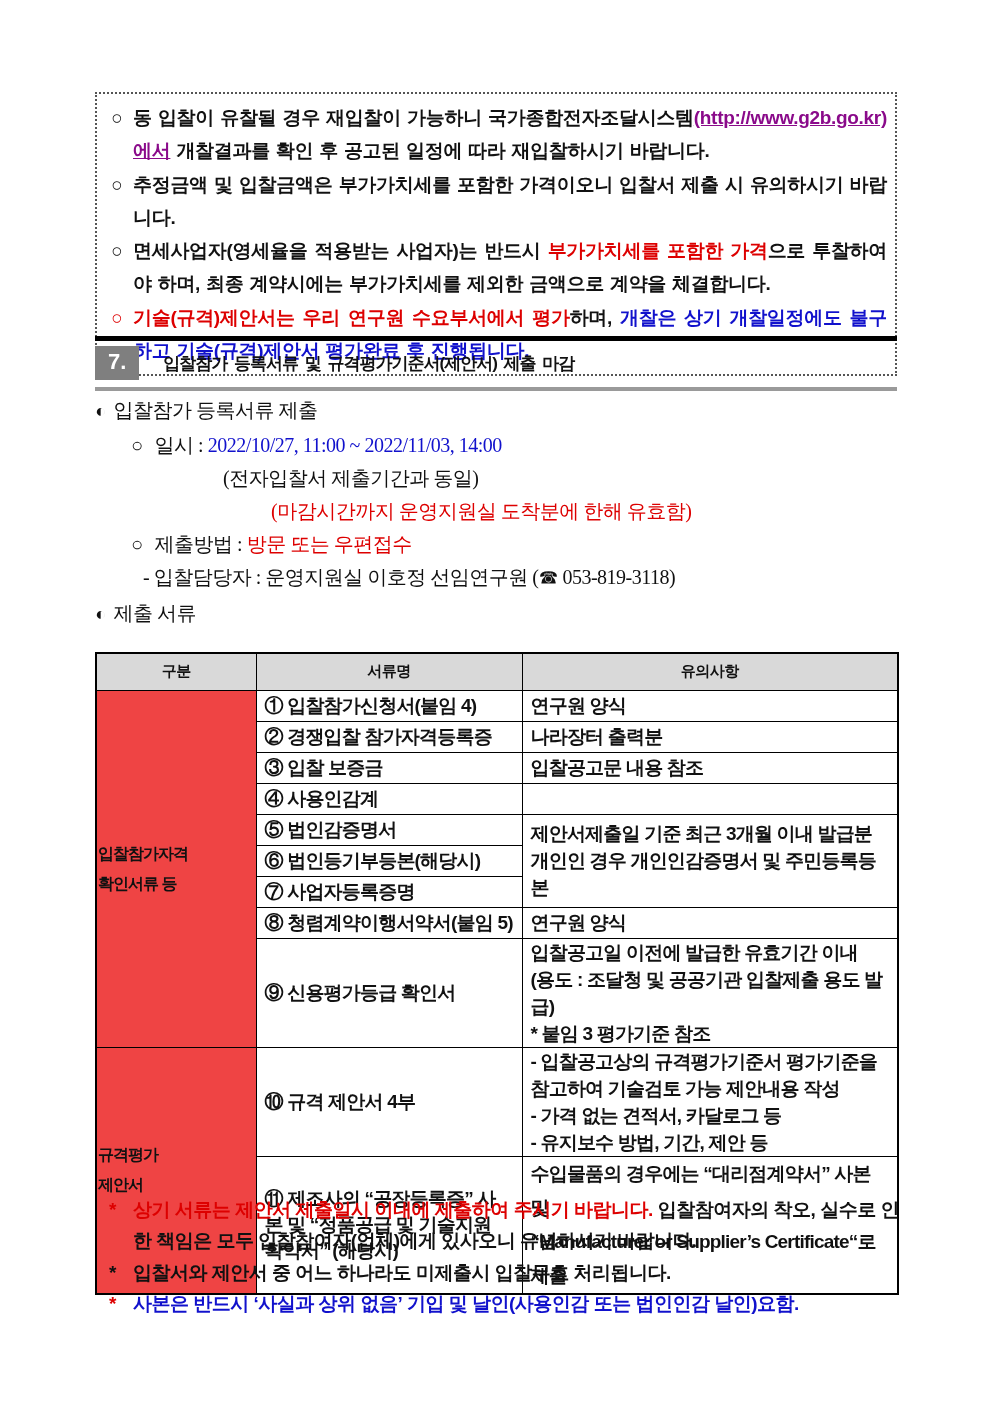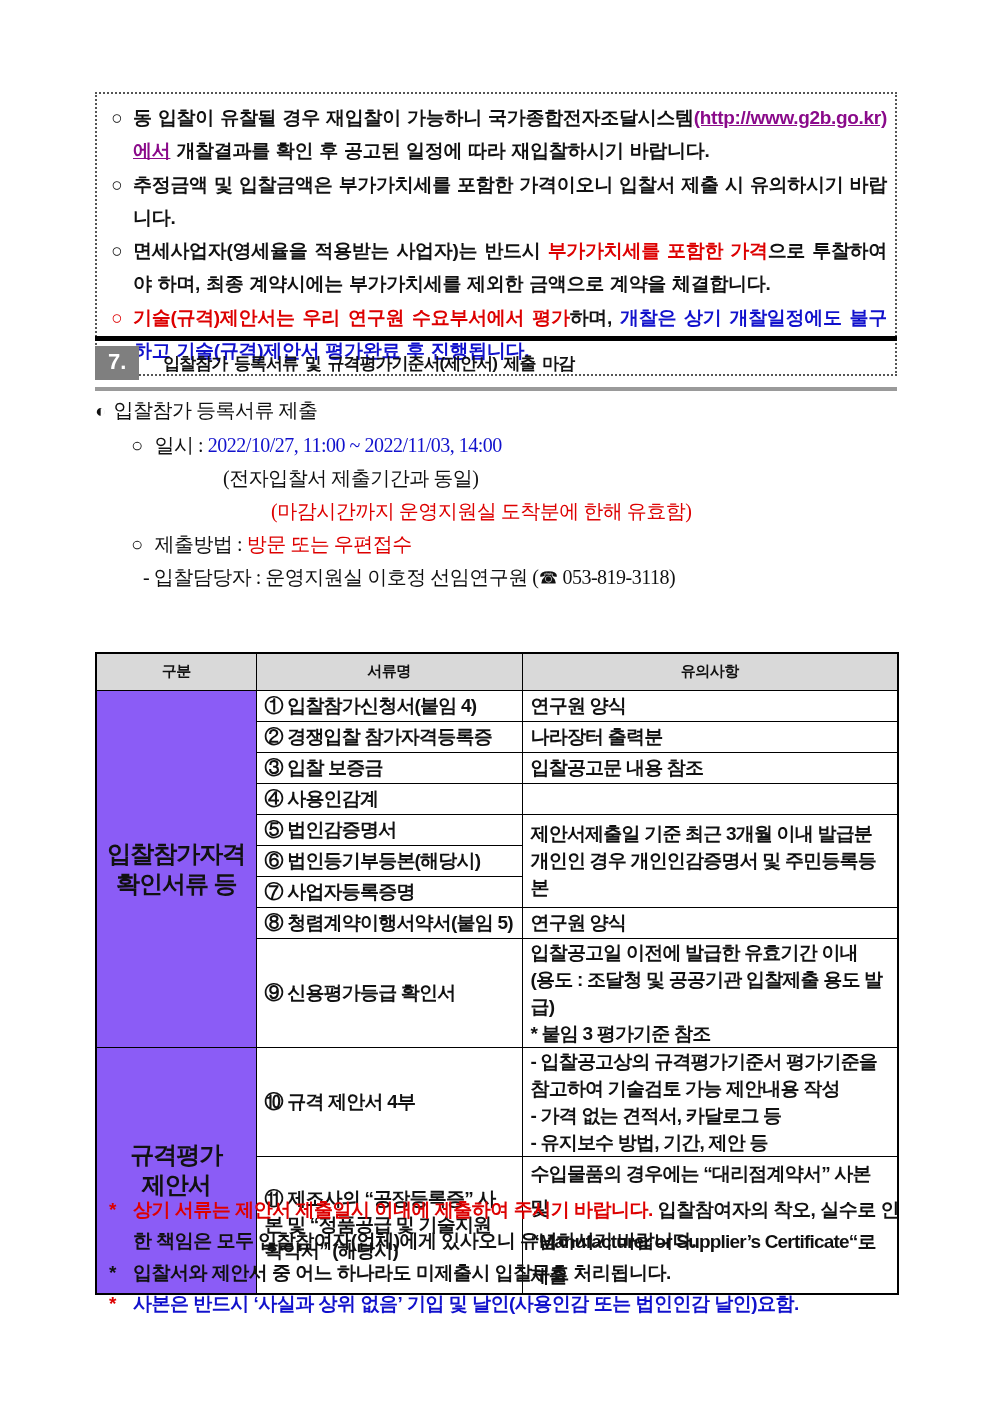--- a/index.html
+++ b/index.html
@@ -38,21 +38,21 @@
   .ind-dash{padding-left:48px;}
   .oc{margin-right:12px;}
 
   
   .doc-table{position:absolute;left:95px;top:652px;width:802px;border-collapse:collapse;
     border:2px solid #000;table-layout:fixed;}
   .doc-table th,.doc-table td{border:1px solid #000;box-sizing:border-box;}
   .doc-table th{background:#d9d9d9;font-size:15px;font-weight:bold;height:37px;
     letter-spacing:-0.5px;}
   .col1{width:160px;} .col2{width:266px;} .col3{width:376px;}
-  td.cat{background:#8b5cf6;text-align:center;font-weight:bold;font-size:24px;
+  td.cat{background:#ef4444;text-align:left;font-weight:bold;font-size:16px;
     letter-spacing:-1px;line-height:30px;}
   td.name,td.note{font-size:19px;font-weight:600;padding:2px 8px;height:30px;
     letter-spacing:-0.8px;line-height:26px;vertical-align:middle;}
   td.tall{height:auto;padding:0 8px;}
   .note-line{line-height:27px;}
 
   
   .footnotes{position:absolute;left:107px;top:1194px;width:792px;font-size:19px;
     font-weight:bold;letter-spacing:-0.5px;}
   .fn{display:flex;line-height:1.65;}
@@ -95,20 +95,23 @@
     <div class="line ind1">
       <span class="oc">○</span><span>일시 : </span><span class="c-blue">2022/10/27, 11:00 ~ 2022/11/03, 14:00</span>
     </div>
     <div class="line ind-note">(전자입찰서 제출기간과 동일)</div>
     <div class="line ind-note2 c-red">(마감시간까지 운영지원실 도착분에 한해 유효함)</div>
     <div class="line ind1">
       <span class="oc">○</span><span>제출방법 : </span><span class="c-red">방문 또는 우편접수</span>
     </div>
     <div class="line ind-dash">
       <span>- 입찰담당자 : 운영지원실 이호정 선임연구원 (</span><span>☎</span><span> 053-819-3118)</span>
+    </div>
+    <div class="hb-line" style="margin-top:3px;">
+      <span class="hb">◐</span><span>제출 서류</span>
     </div>
   </div>
 
   <table class="doc-table">
     <colgroup>
         <col class="col1">
         <col class="col2">
         <col class="col3">
       </colgroup>
     <tbody>

